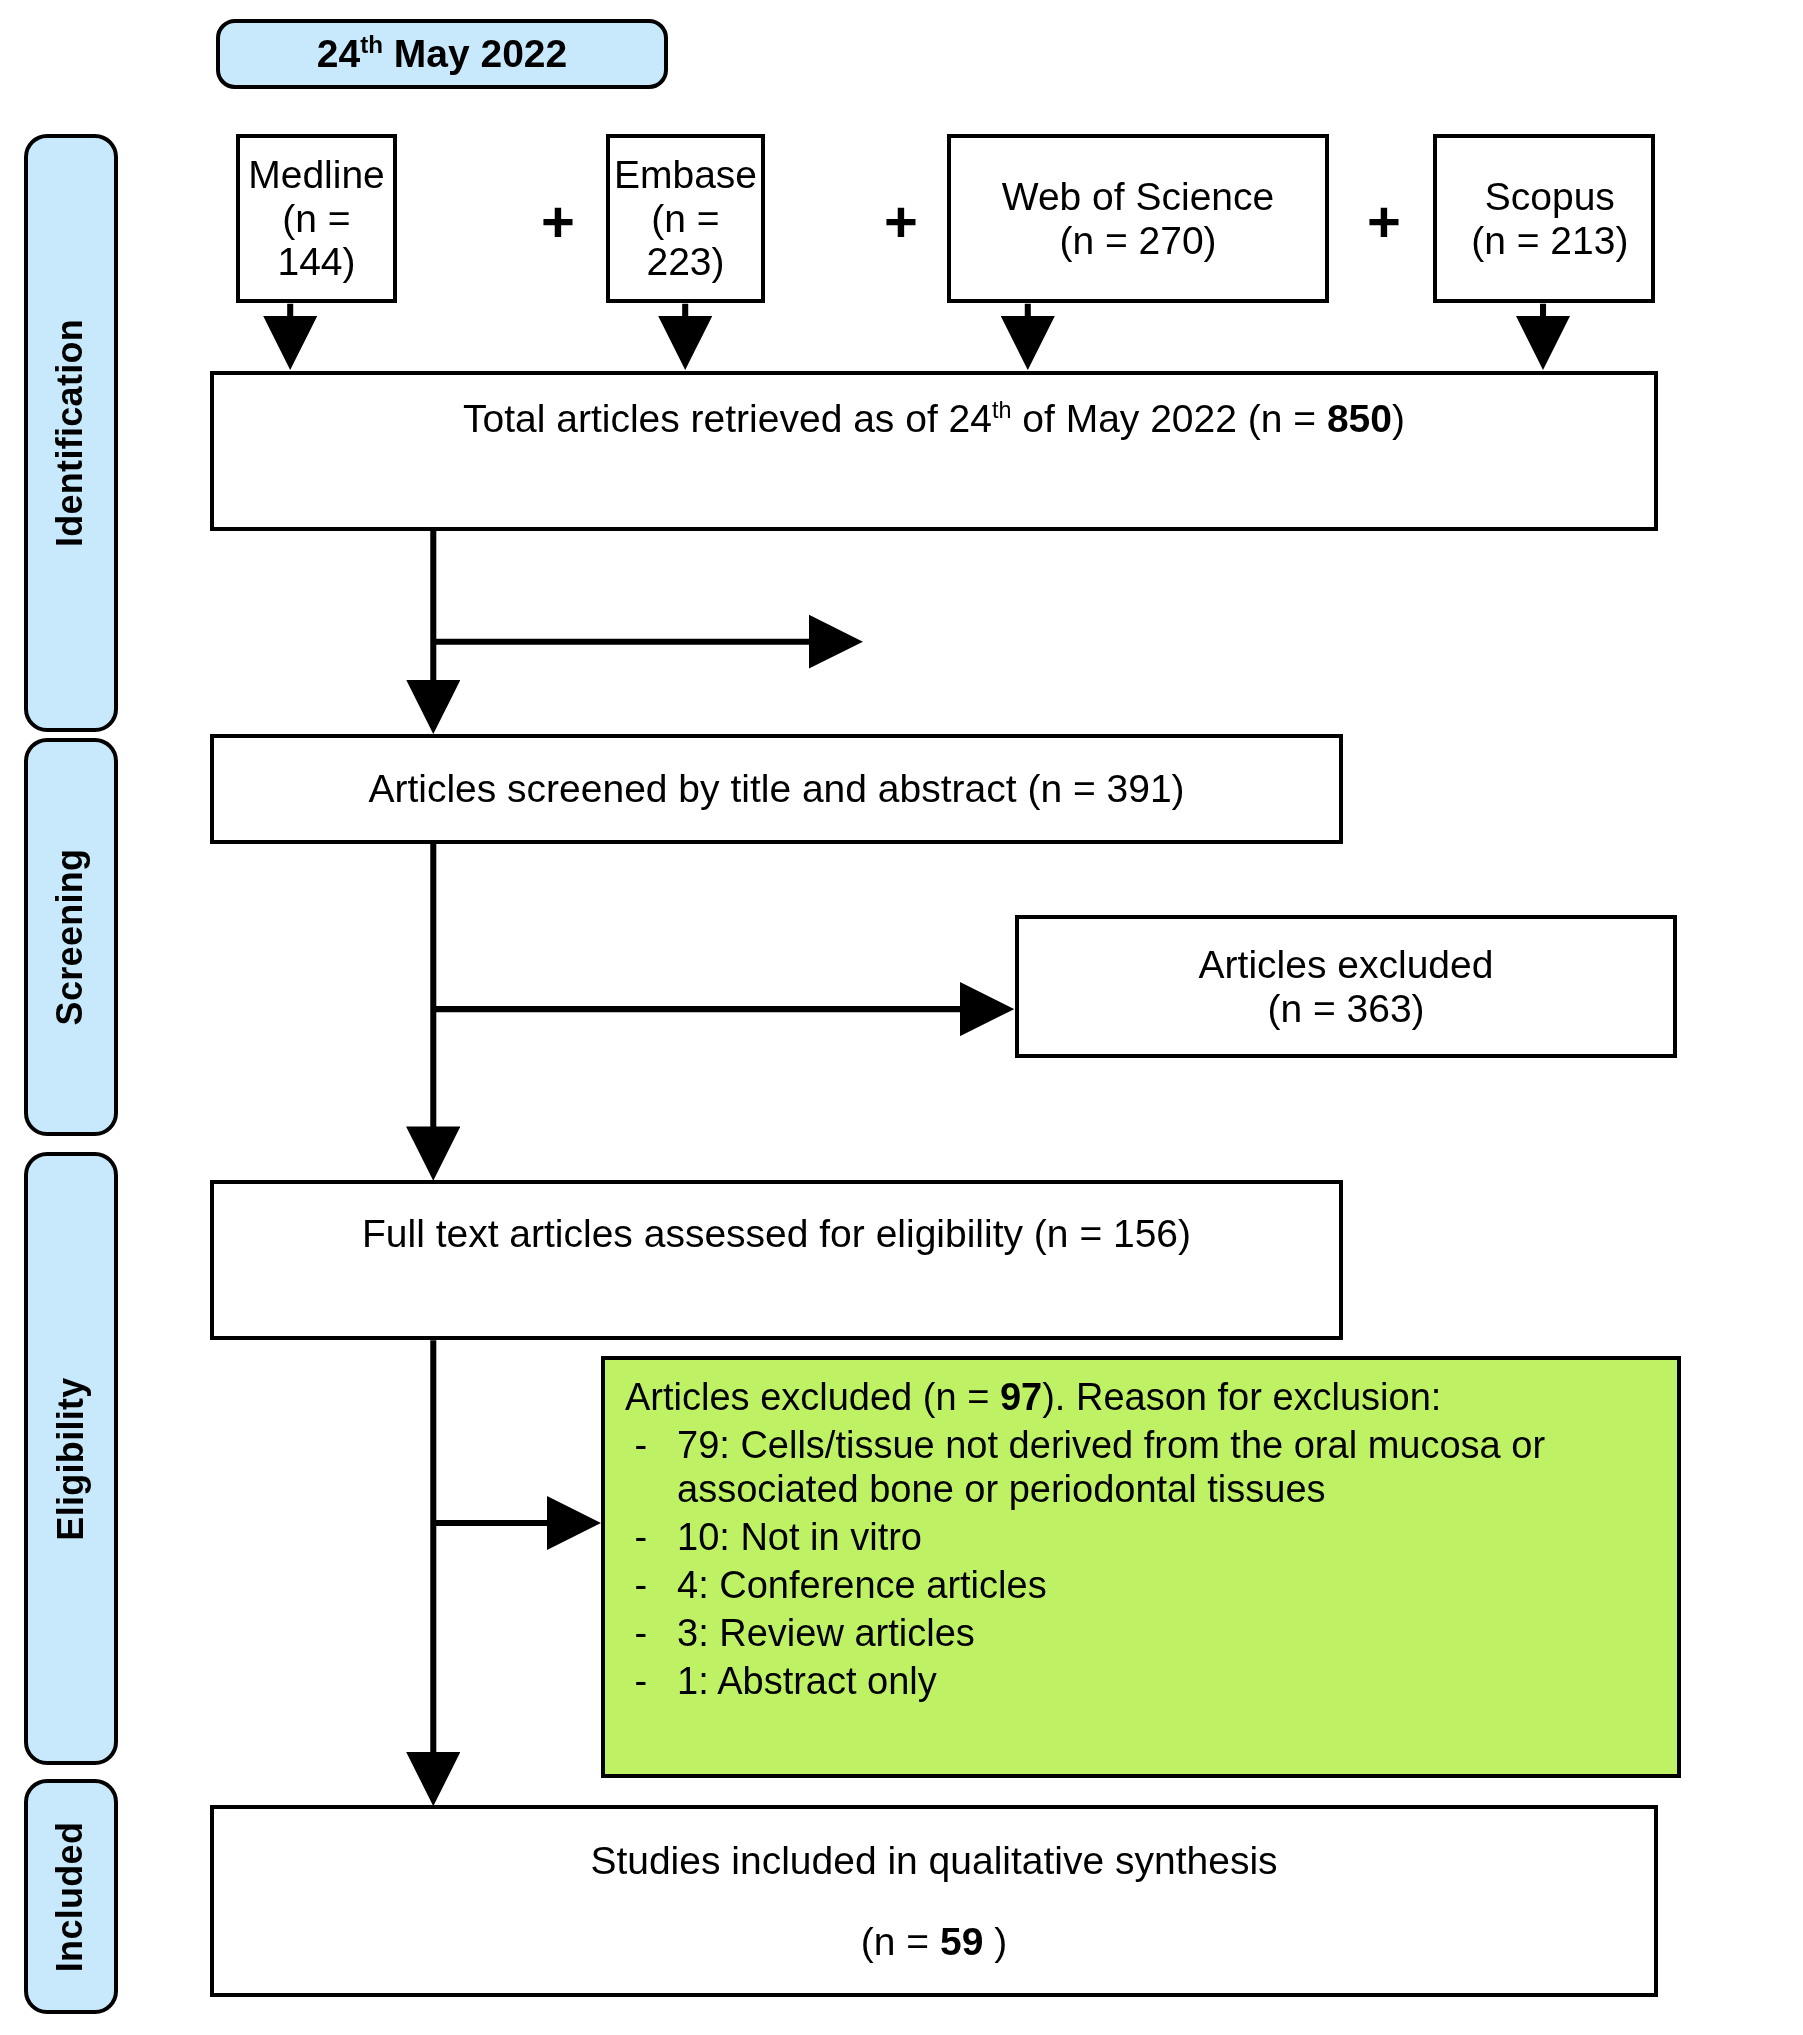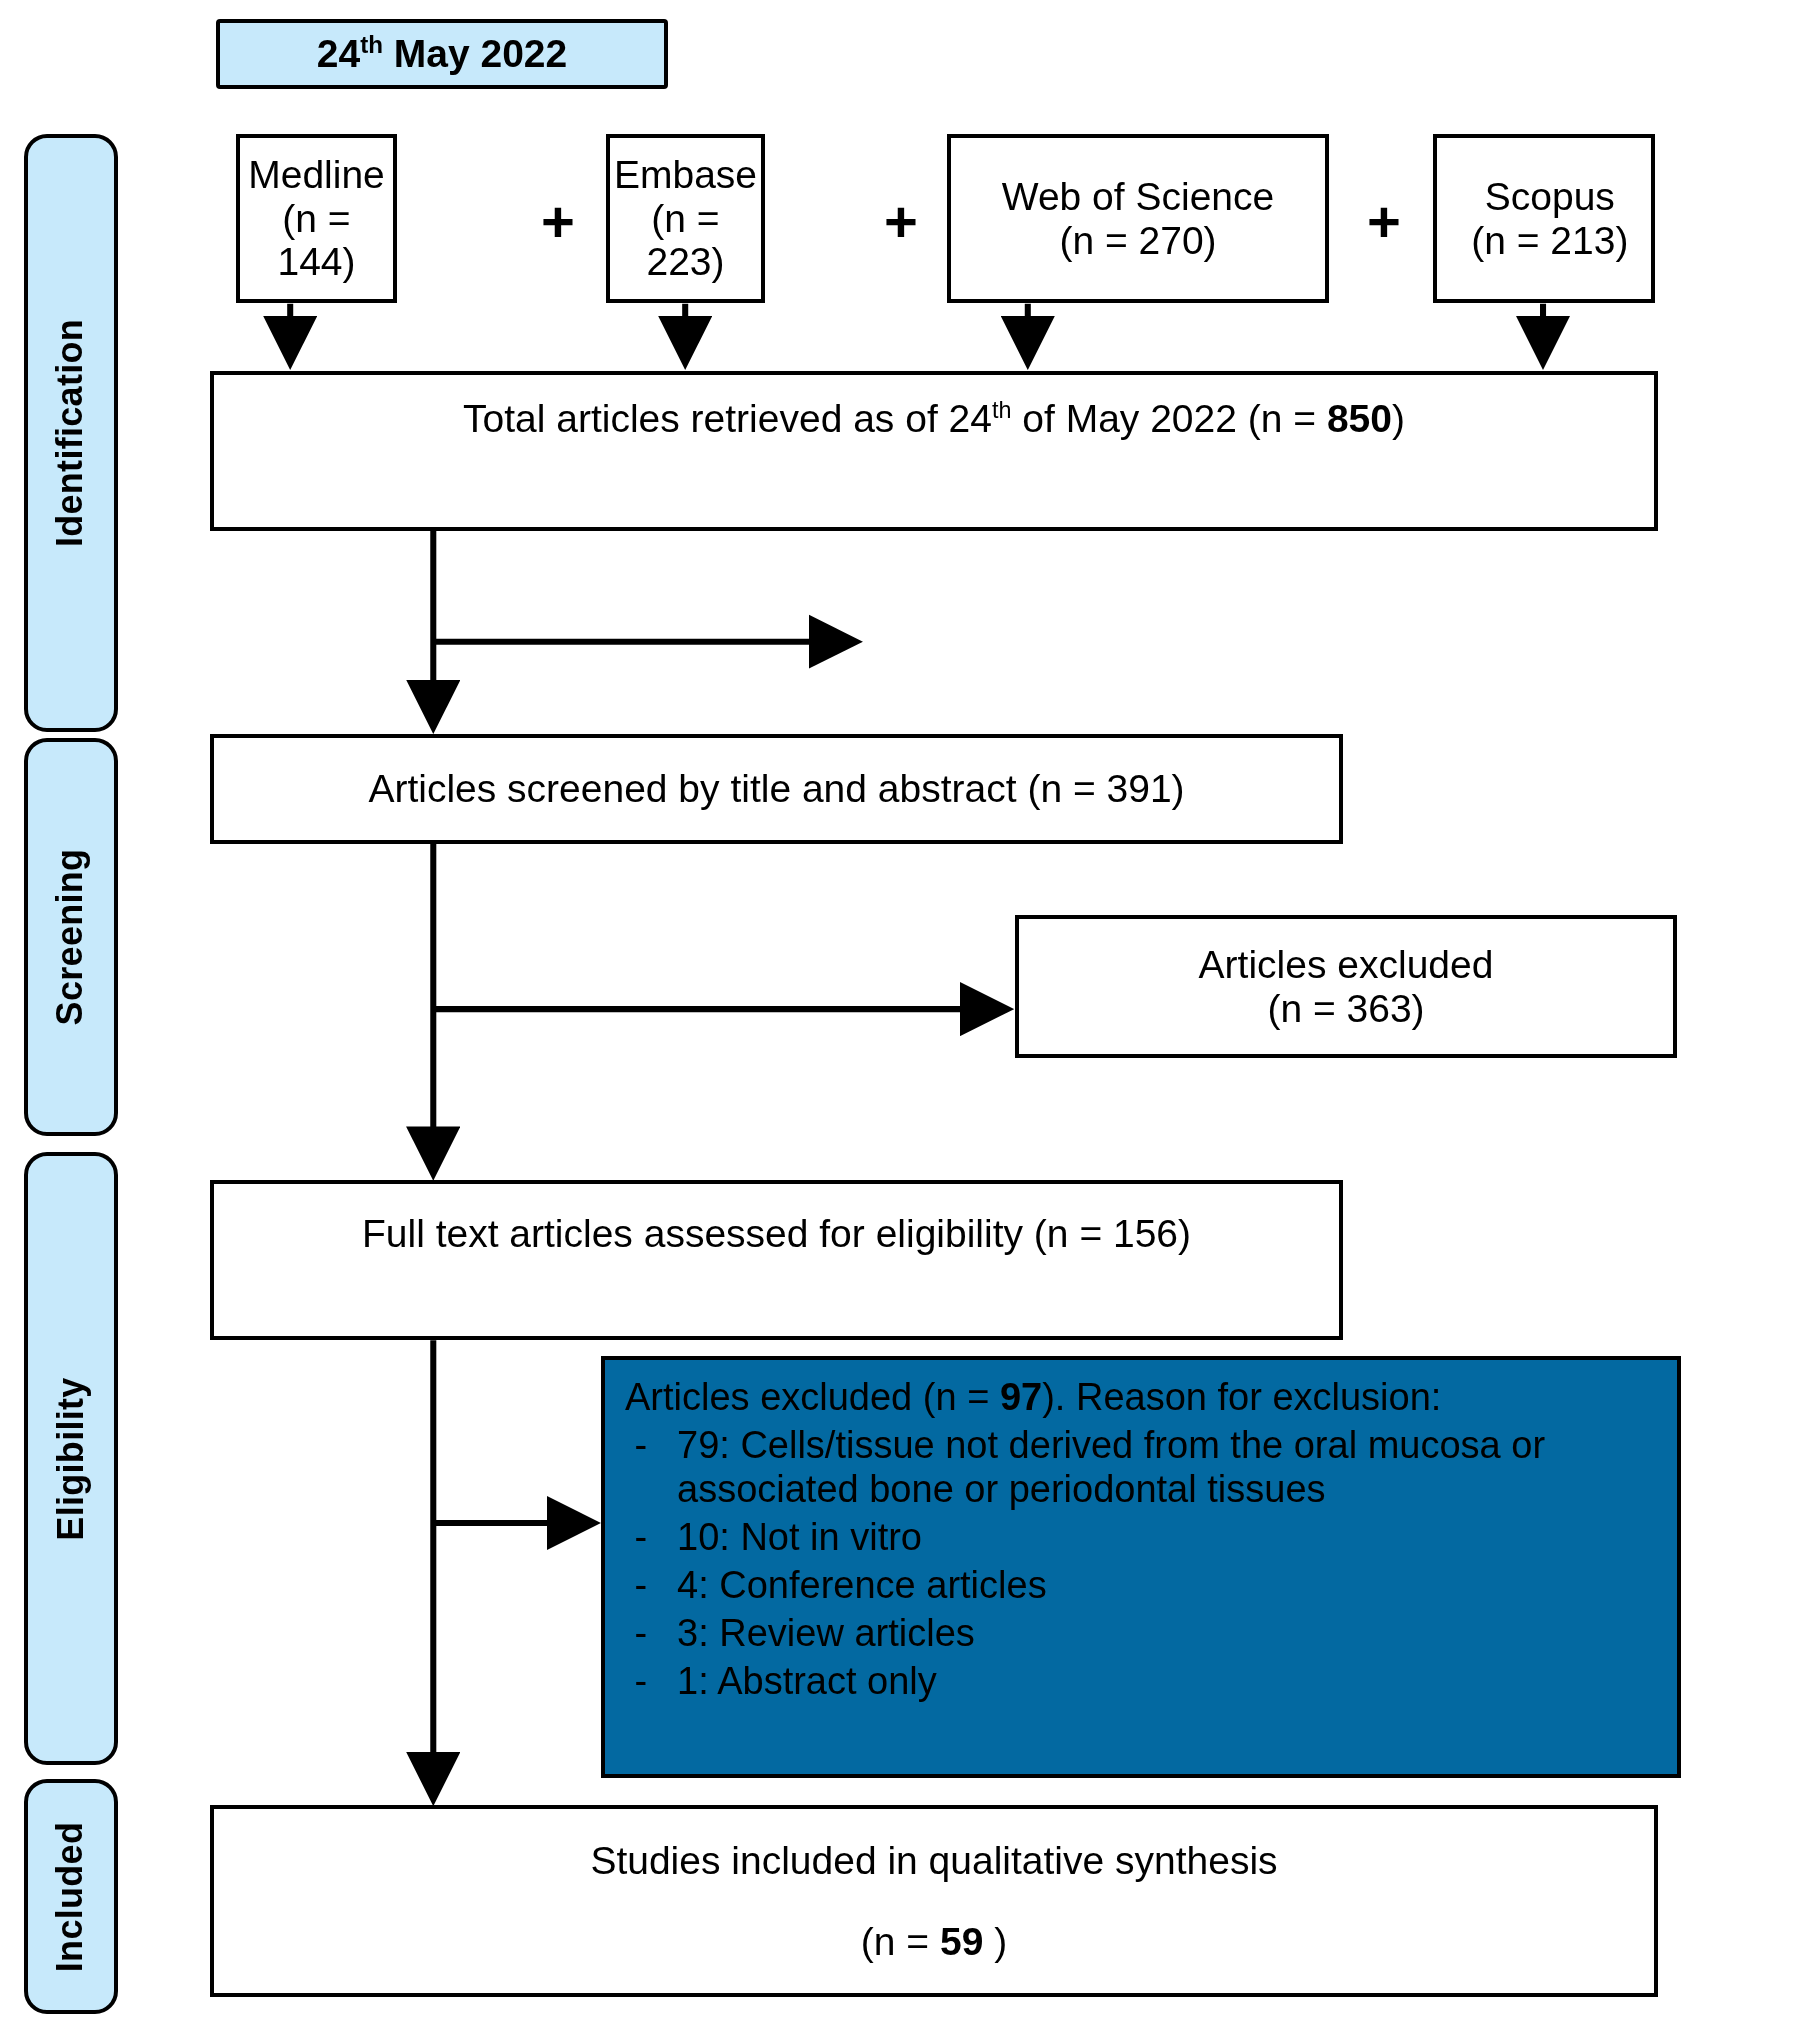--- a/index.html
+++ b/index.html
@@ -36,21 +36,21 @@
     font-weight: bold;
     font-size: 36px;
     letter-spacing: 0.3px;
     line-height: 1;
   }
 
   
   .date-badge {
     background: #c7e9fb;
     border: 4.7px solid #000000;
-    border-radius: 4px;
+    border-radius: 19px;
     display: flex;
     align-items: center;
     justify-content: center;
     font-weight: bold;
     font-size: 39px;
   }
   .date-badge sup { font-size: 0.62em; vertical-align: super; line-height: 0; }
 
   
   .node {
@@ -62,21 +62,21 @@
     text-align: center;
     font-size: 39px;
     line-height: 1.12;
     padding: 4px 9.4px;
   }
   .node sup { font-size: 0.60em; vertical-align: super; line-height: 0; }
   .node b { font-weight: bold; }
 
   
   .reason-box {
-    background: #0369a1;
+    background: #bef264;
     border: 4px solid #000000;
     display: block;
     padding: 15px 17.5px 12px 20px;
     font-size: 38px;
     line-height: 1.16;
     text-align: left;
   }
   .reason-title { margin: 0 0 4px 0; }
   .reason-title b { font-weight: bold; }
   .reason-list { margin: 0; padding: 0; list-style: none; }

